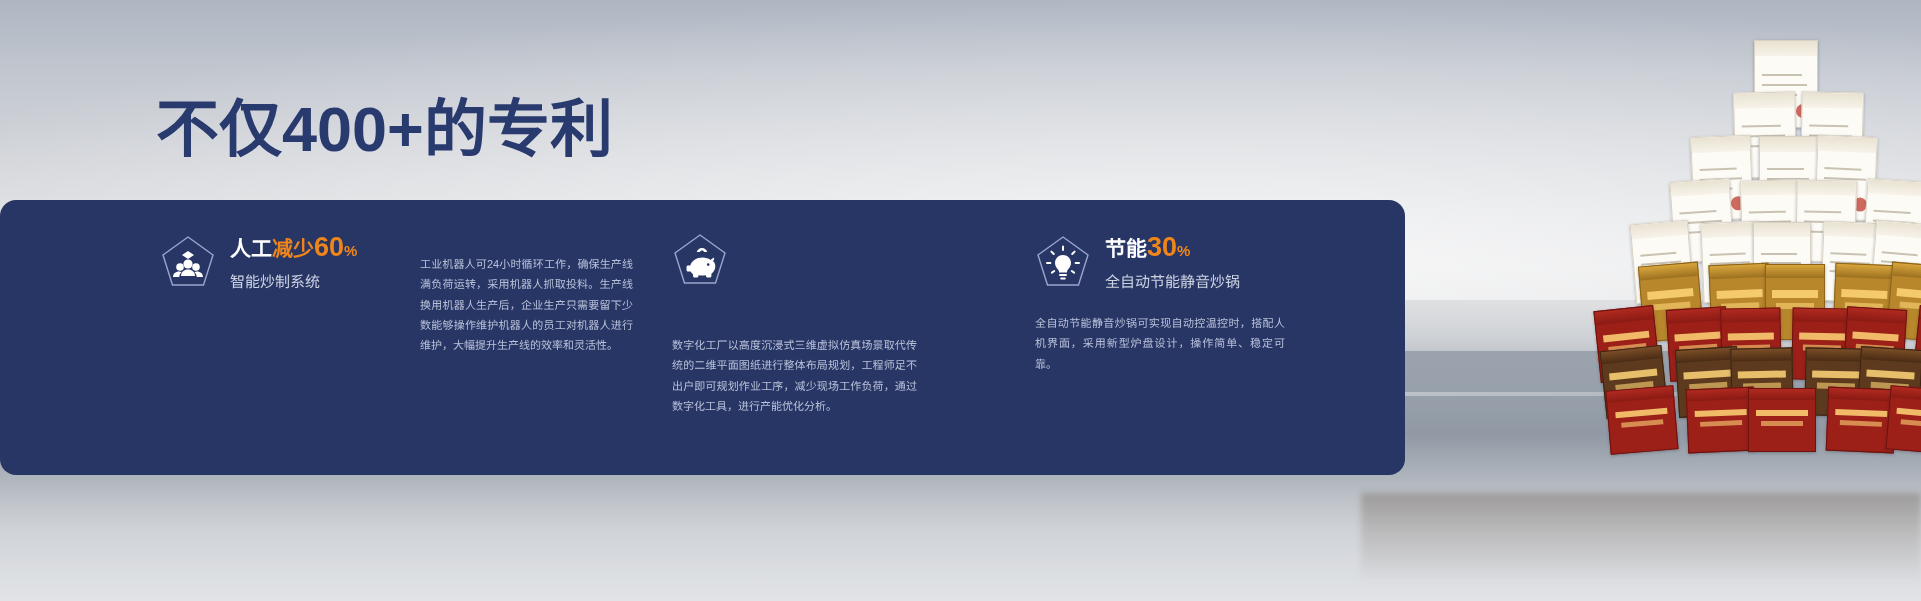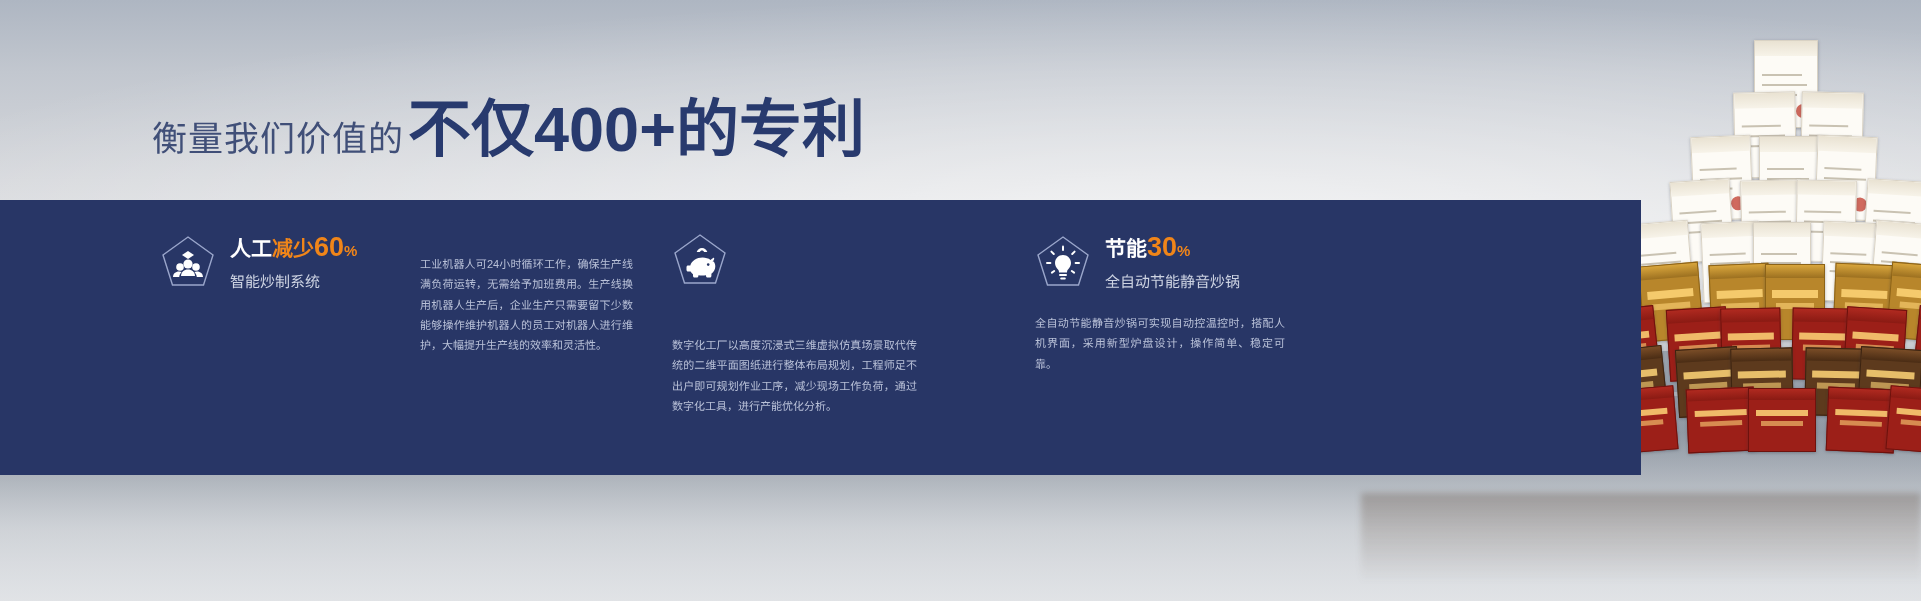--- a/index.html
+++ b/index.html
@@ -28,22 +28,23 @@
     position:absolute;left:152px;top:78px;
     display:flex;align-items:baseline;white-space:nowrap;
     color:#2e3d6b;
   }
   .hl-sm{font-size:35px;font-weight:400;letter-spacing:1px;color:#404f78;}
   .hl-big{font-size:63px;font-weight:700;letter-spacing:0px;color:#283a6e;margin:0 4px;}
   .hl-orange{font-size:35px;font-weight:700;color:#f08519;letter-spacing:1px;}
 
   
   .panel{
-    position:absolute;left:0;top:200px;width:1641px;height:275px;
+    position:absolute;left:0;top:200px;width:1405px;height:275px;
     background:#283666;
+    border-radius:16px;
   }
   .features{
     position:absolute;left:0;top:0;width:100%;height:100%;
   }
   .feature{position:absolute;top:32px;}
   .f1{left:160px;} .f2{left:420px;} .f3{left:672px;} .f4{left:1035px;}
 
   .f-head{display:flex;align-items:center;}
   .pent{
     width:56px;height:56px;flex:0 0 56px;position:relative;margin-right:14px;
@@ -298,21 +299,20 @@
       </div>
       <div class="cert red" style="left:527px;top:348px;width:66px;height:62px;transform:rotate(4.8deg);">
         <div class="band"></div>
         <div class="gtxt"></div>
         <div class="gtxt2"></div>
       </div>
     </div>
   <div class="reflect"></div>
 
   <div class="headline">
-    <span class="hl-sm">衡量我们价值的</span>
     <span class="hl-big">不仅400+的专利</span>
   </div>
 
   <div class="panel">
     <div class="features" id="features">
         <div class="feature f1">
           <div class="f-head">
             <span class="pent">
               <svg viewBox="0 0 56 56">
                 <path d="M28 3 L53 21 L43.5 51 L12.5 51 L3 21 Z" fill="none" stroke="#9aa6cb" stroke-width="1.4"></path>
@@ -327,21 +327,21 @@
                 </g>
               </svg>
             </span>
             <span class="f-titles">
               <span class="f-title"><span>人工</span><span class="hi">减少</span><span class="hi num">60</span><span class="hi pct">%</span></span>
               <span class="f-sub">智能炒制系统</span>
             </span>
           </div>
         </div>
         <div class="feature f2">
-          <div class="f-body w2">工业机器人可24小时循环工作，确保生产线满负荷运转，无需给予加班费用。生产线换用机器人生产后，企业生产只需要留下少数能够操作维护机器人的员工对机器人进行维护，大幅提升生产线的效率和灵活性。</div>
+          <div class="f-body w2">工业机器人可24小时循环工作，确保生产线满负荷运转，采用机器人抓取投料。生产线换用机器人生产后，企业生产只需要留下少数能够操作维护机器人的员工对机器人进行维护，大幅提升生产线的效率和灵活性。</div>
         </div>
         <div class="feature f3">
           <div class="f-head">
             <span class="pent">
               <svg viewBox="0 0 56 56">
                 <path d="M28 3 L53 21 L43.5 51 L12.5 51 L3 21 Z" fill="none" stroke="#9aa6cb" stroke-width="1.4"></path>
                 <g fill="#fff">
                   <path d="M30 16c-2.6 0-4.7 1.7-5.3 4h3.1c.4-.9 1.2-1.5 2.2-1.5s1.8.6 2.2 1.5h3.1c-.6-2.3-2.7-4-5.3-4z"></path>
                   <path d="M40.5 29.5c.8-.7 1.4-1.6 1.7-2.6.2-.7-.5-1.3-1.1-1-1 .5-1.9 1.2-2.6 2-2-1.4-4.8-2.3-7.9-2.3-6 0-11 3.4-12.3 8H16c-.8 0-1.5.7-1.5 1.5v3c0 .8.7 1.5 1.5 1.5h2.6c.6 1 1.4 1.9 2.4 2.6V44c0 .8.7 1.5 1.5 1.5h2.4c.8 0 1.5-.7 1.5-1.5v-.8c1.2.3 2.5.4 3.8.4s2.6-.1 3.8-.4v.8c0 .8.7 1.5 1.5 1.5h2.4c.8 0 1.5-.7 1.5-1.5v-2.3c2.4-1.8 3.9-4.4 3.9-7.3 0-1.8-.6-3.5-1.7-4.9z"></path>
                 </g>

